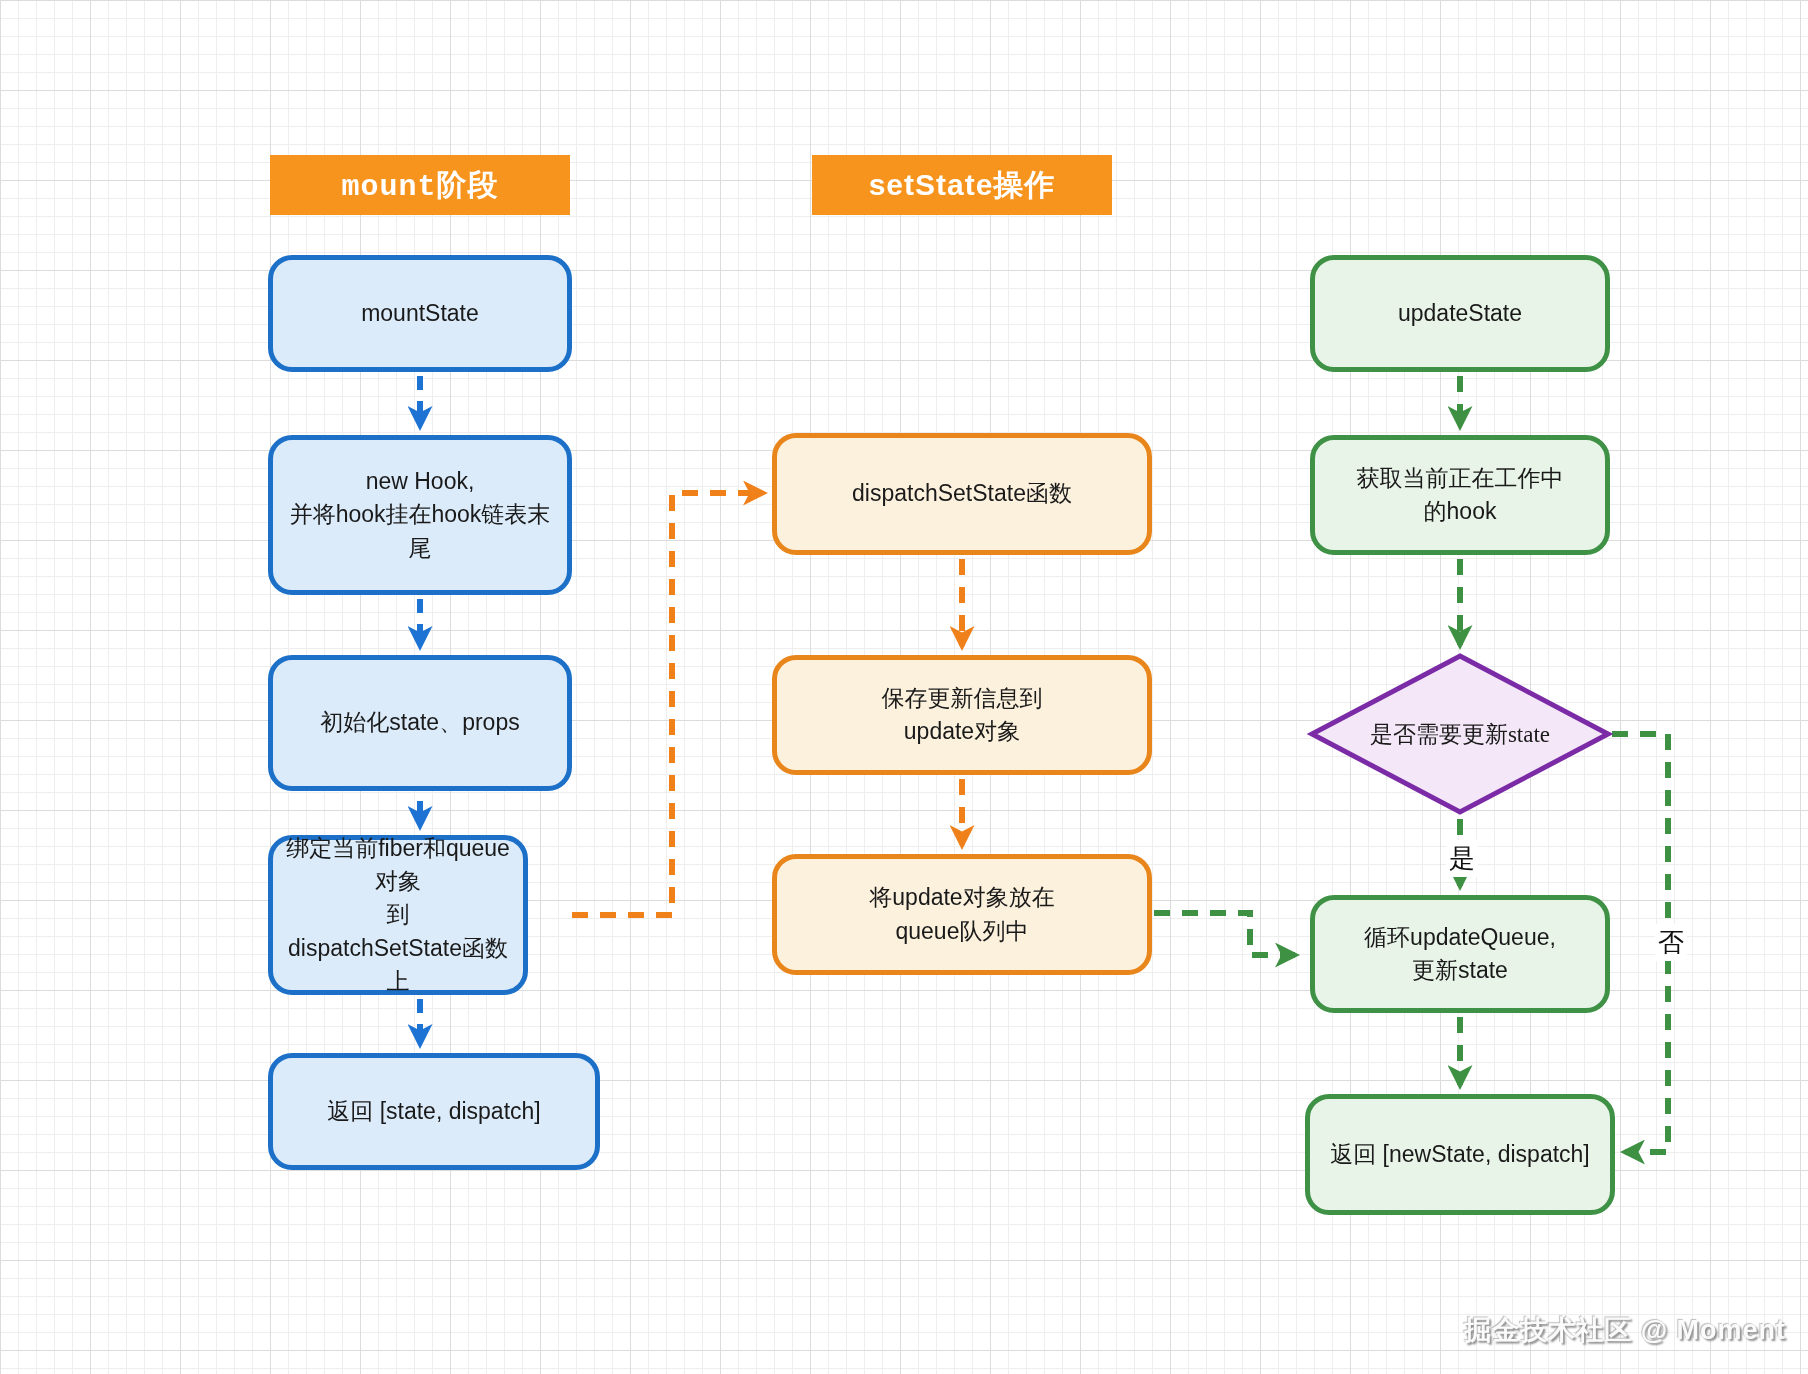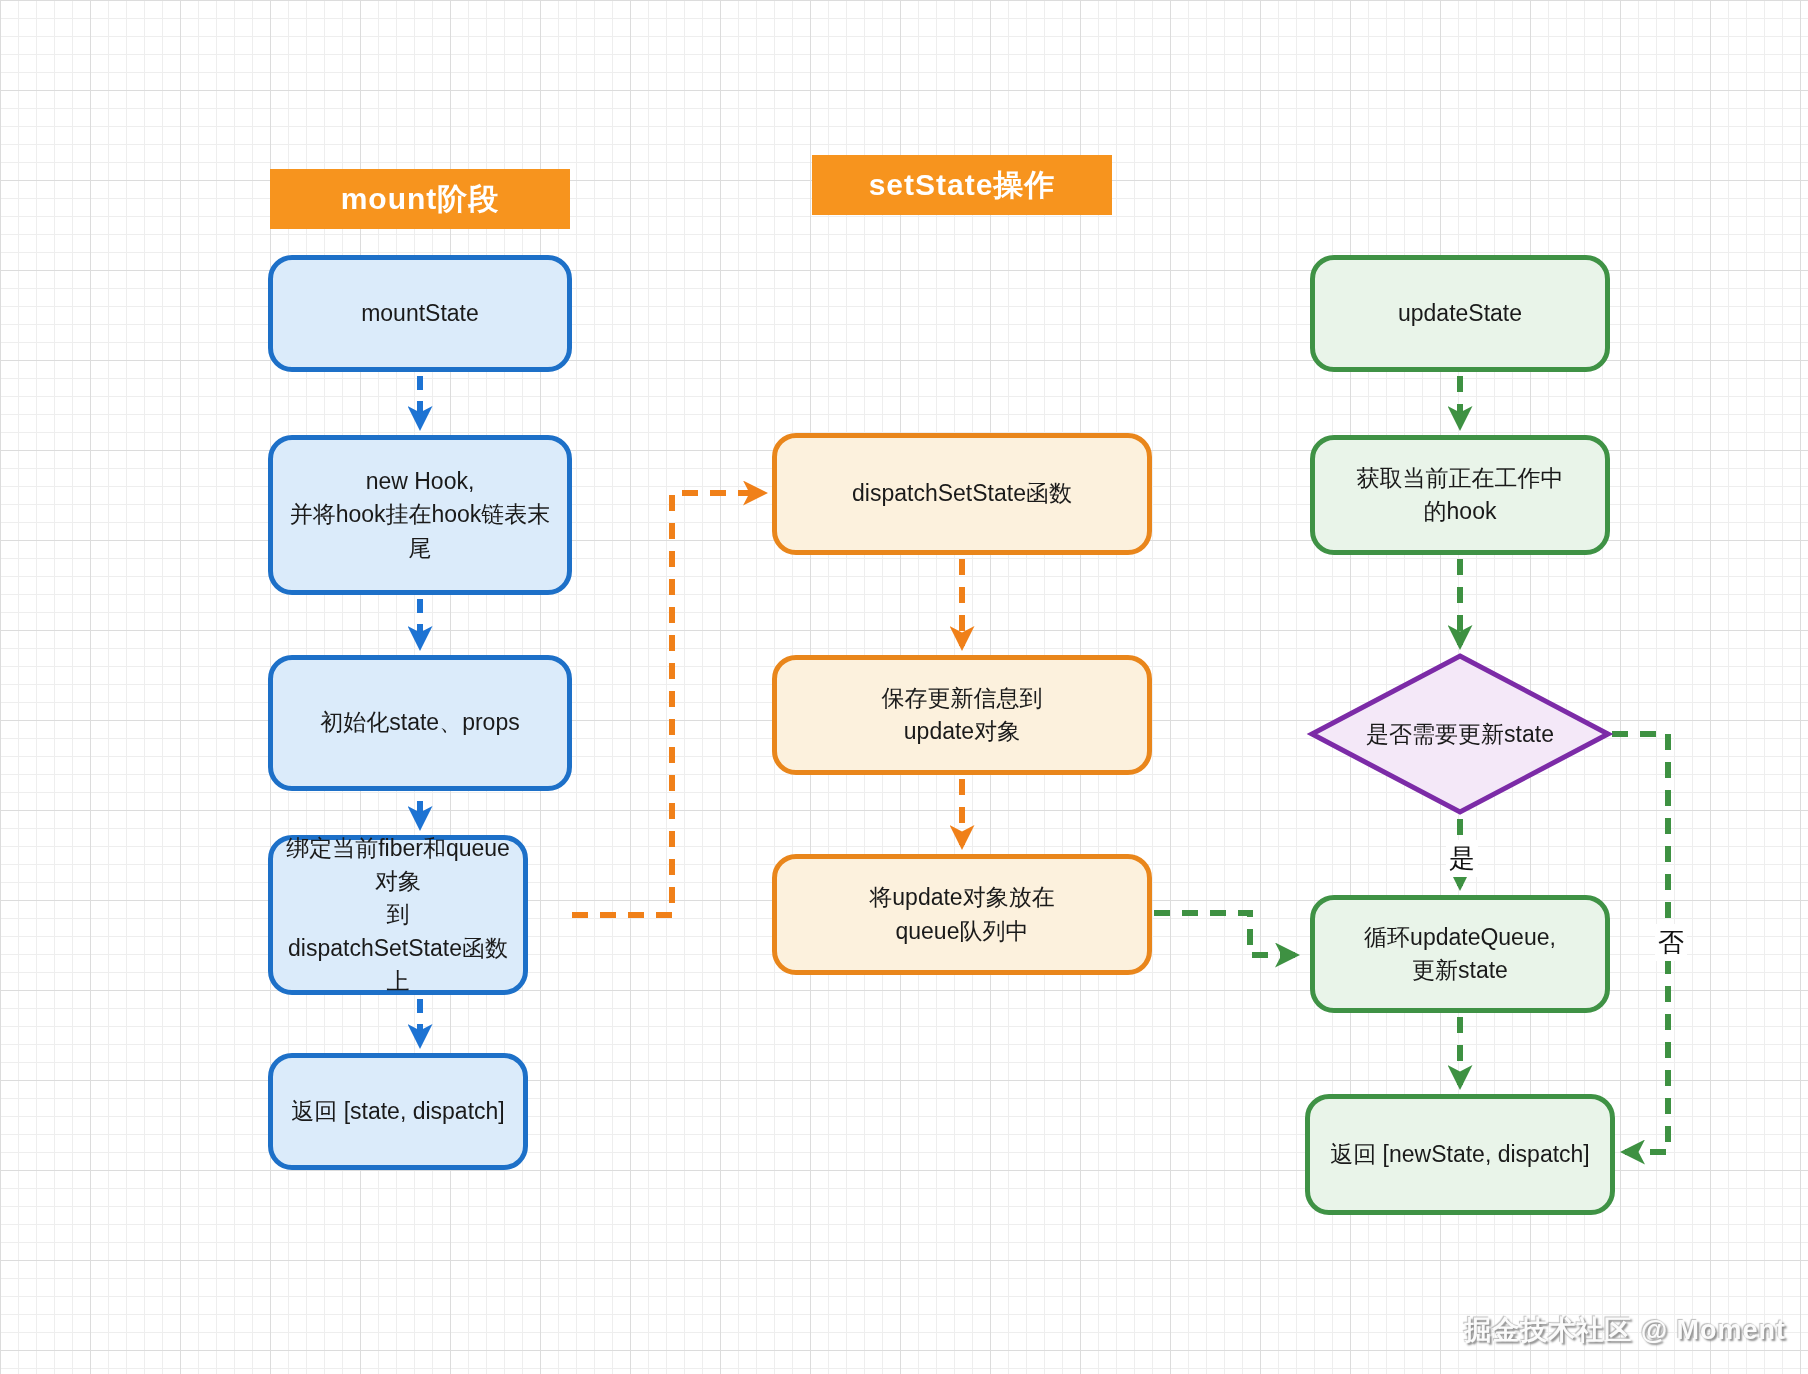--- a/index.html
+++ b/index.html
@@ -27,21 +27,21 @@
     display:flex;align-items:center;justify-content:center;
     text-align:center;border-radius:24px;
     font-size:23px;line-height:1.45;color:#1a1a1a;
     white-space:pre-line;padding:4px 10px;
   }
   .node.blue{background:#DBEBFA;border:5px solid #1D70C8;}
   .node.orange{background:#FCF1DD;border:5px solid #E9861B;}
   .node.green{background:#E9F4E9;border:5px solid #3F9245;}
   .diamond-label{
     position:absolute;display:flex;align-items:center;justify-content:center;
-    text-align:center;font-size:23px;color:#1a1a1a;
+    text-align:center;font-size:23px;color:#1a1a1a;font-family:Liberation Serif, serif;
   }
   .branch-label{
     position:absolute;font-size:26px;color:#111;
     padding:1px 3px;background:#ffffff;
   }
   .watermark{
     position:absolute;right:22px;bottom:26px;
     font-size:27px;font-weight:bold;color:#fbfbfb;
     text-shadow:2px 2px 2px #8f8f8f, -1px -1px 1px #bdbdbd;
     letter-spacing:1px;
@@ -84,31 +84,31 @@
       <path d="M1460 559 V645" marker-end="url(#ah-green)"></path>
       <path d="M1460 819 V886" marker-end="url(#ah-green)"></path>
       <path d="M1460 1017 V1085" marker-end="url(#ah-green)"></path>
       <path d="M1154 913 H1250 V955 H1295" marker-end="url(#ah-green)"></path>
       <path d="M1612 734 H1668 V1152 H1625" marker-end="url(#ah-green)"></path>
     </g>
 
     <polygon points="1460,656 1608,734 1460,812 1312,734" fill="#F4E8F8" stroke="#7C2BA7" stroke-width="5"></polygon>
   </svg>
 
-  <div class="col-header" style="left:270px;top:169px;">mount阶段</div>
+  <div class="col-header" style="left:270px;top:155px;font-family:Liberation Mono, monospace;">mount阶段</div>
   <div class="col-header" style="left:812px;top:155px;">setState操作</div>
 
   <div class="node blue" style="left:268px;top:255px;width:304px;height:117px;">mountState</div>
   <div class="node blue" style="left:268px;top:435px;width:304px;height:160px;">new Hook,
 并将hook挂在hook链表末尾</div>
   <div class="node blue" style="left:268px;top:655px;width:304px;height:136px;">初始化state、props</div>
   <div class="node blue" style="left:268px;top:835px;width:260px;height:160px;">绑定当前fiber和queue对象
 到
 dispatchSetState函数上</div>
-  <div class="node blue" style="left:268px;top:1053px;width:260px;height:117px;">返回 [state, dispatch]</div>
+  <div class="node blue" style="left:268px;top:1053px;width:332px;height:117px;">返回 [state, dispatch]</div>
 
   <div class="node orange" style="left:772px;top:433px;width:380px;height:122px;">dispatchSetState函数</div>
   <div class="node orange" style="left:772px;top:655px;width:380px;height:120px;">保存更新信息到
 update对象</div>
   <div class="node green" style="left:1310px;top:255px;width:300px;height:117px;">updateState</div>
 
   <div class="node orange" style="left:772px;top:854px;width:380px;height:121px;">将update对象放在
 queue队列中</div>
   <div class="node green" style="left:1310px;top:435px;width:300px;height:120px;">获取当前正在工作中
 的hook</div>

